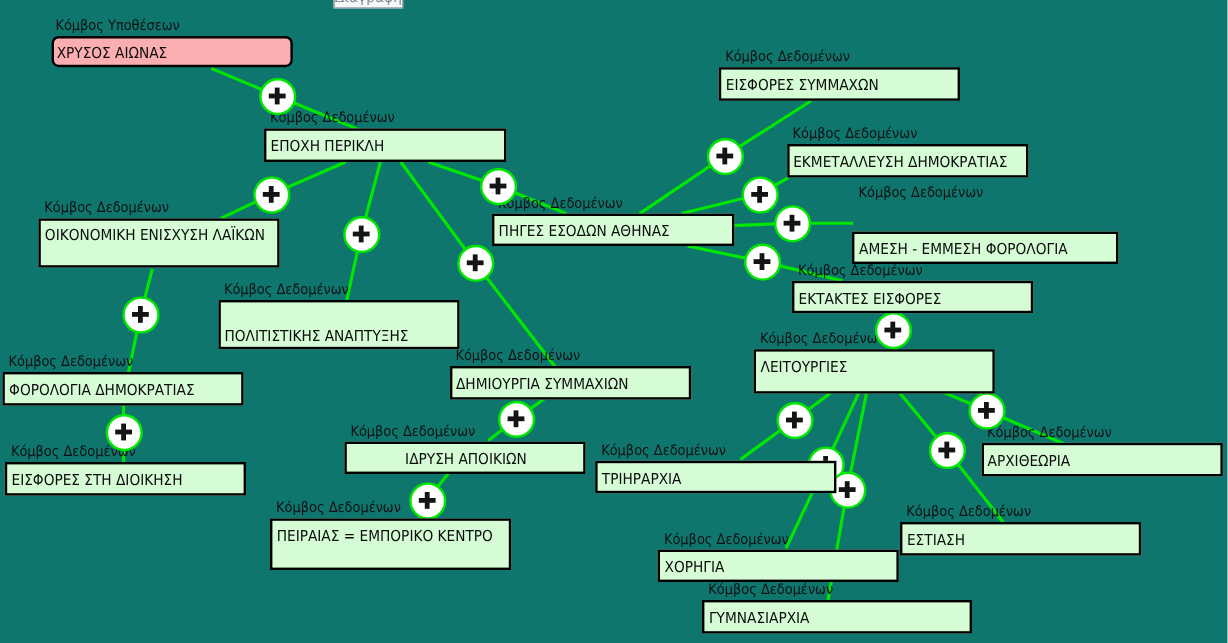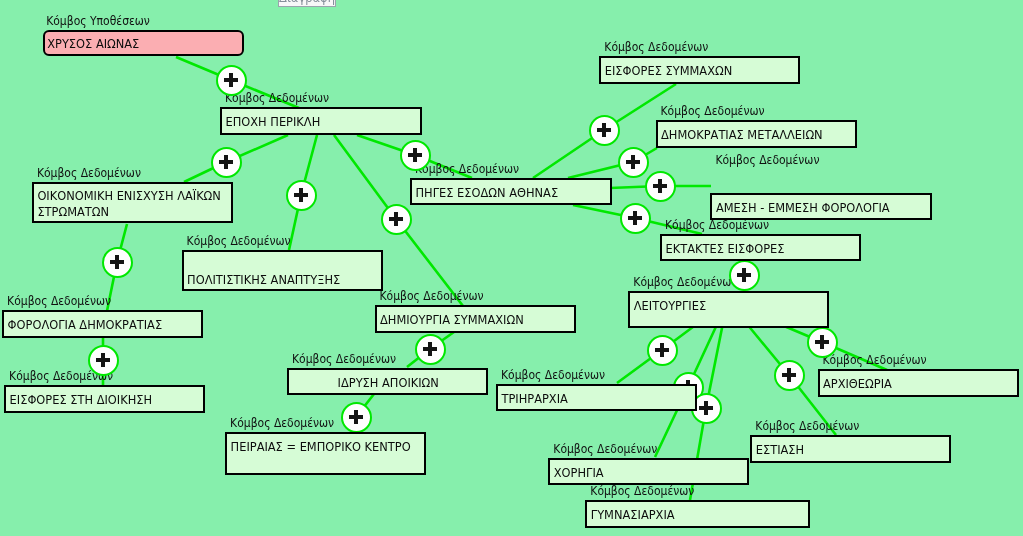--- a/index.html
+++ b/index.html
@@ -1,19 +1,19 @@
 <!DOCTYPE html>
 <html><head>
 <meta charset="utf-8">
 <title>Concept Map</title>
 <style>
   html,body{margin:0;padding:0;background:#fff;}
   body{width:1023px;height:536px;overflow:hidden;
        font-family:"DejaVu Sans",sans-serif;font-stretch:condensed;}
-  #stage{position:relative;width:1023px;height:536px;background:#86efac;overflow:hidden;}
+  #stage{position:relative;width:1023px;height:536px;background:#0f766e;overflow:hidden;}
   svg#links{position:absolute;left:0;top:0;width:1023px;height:536px;pointer-events:none;}
 
   .node{position:absolute;box-sizing:border-box;border:2.6px solid #000;
         background:#d6fcd6;overflow:hidden;}
   .node .ntext{position:absolute;left:3.5px;top:2px;right:2px;
         font-size:12.7px;line-height:16px;color:#0c0c0c;white-space:pre;}
   .cap{position:absolute;font-size:12px;line-height:12px;color:#111;
        white-space:nowrap;}
   .plus{position:absolute;width:31px;height:31px;border-radius:50%;
         border:2.8px solid #00e800;background:#fefefe;box-sizing:border-box;}
@@ -154,39 +154,38 @@
     </div>
   <div id="nodelayer">
       <div class="node hypnode" style="left: 43.2px; top: 29.6px; width: 201px; height: 26.6px;">
         <div class="ntext" style="top: 5px;">ΧΡΥΣΟΣ ΑΙΩΝΑΣ</div>
       </div>
       <div class="node" style="left: 220px; top: 107.2px; width: 201.5px; height: 28px;">
         <div class="ntext" style="top: 5px;">ΕΠΟΧΗ ΠΕΡΙΚΛΗ</div>
       </div>
       <div class="node" style="left: 31.9px; top: 181.7px; width: 201px; height: 41.3px;">
         <div class="ntext" style="top: 4.6px;">ΟΙΚΟΝΟΜΙΚΗ ΕΝΙΣΧΥΣΗ ΛΑΪΚΩΝ</div>
-        <div class="ntext" style="top: 20.6px;">ΣΤΡΩΜΑΤΩΝ</div>
       </div>
       <div class="node" style="left: 181.6px; top: 249.5px; width: 201px; height: 41.8px;">
         <div class="ntext" style="top: 20.6px;">ΠΟΛΙΤΙΣΤΙΚΗΣ ΑΝΑΠΤΥΞΗΣ</div>
       </div>
       <div class="node" style="left: 2.1px; top: 310.4px; width: 201px; height: 27.2px;">
         <div class="ntext" style="top: 5px;">ΦΟΡΟΛΟΓΙΑ ΔΗΜΟΚΡΑΤΙΑΣ</div>
       </div>
       <div class="node" style="left: 4.1px; top: 385px; width: 201px; height: 27.9px;">
         <div class="ntext" style="top: 5px;">ΕΙΣΦΟΡΕΣ ΣΤΗ ΔΙΟΙΚΗΣΗ</div>
       </div>
       <div class="node" style="left: 410px; top: 177.9px; width: 201.5px; height: 27.4px;">
         <div class="ntext" style="top: 5px;">ΠΗΓΕΣ ΕΣΟΔΩΝ ΑΘΗΝΑΣ</div>
       </div>
       <div class="node" style="left: 599.3px; top: 56.4px; width: 201px; height: 27.6px;">
         <div class="ntext" style="top: 5px;">ΕΙΣΦΟΡΕΣ ΣΥΜΜΑΧΩΝ</div>
       </div>
       <div class="node" style="left: 655.5px; top: 119.9px; width: 201px; height: 28.1px;">
-        <div class="ntext" style="top: 5px;">ΔΗΜΟΚΡΑΤΙΑΣ ΜΕΤΑΛΛΕΙΩΝ</div>
+        <div class="ntext" style="top: 5px;">ΕΚΜΕΤΑΛΛΕΥΣΗ ΔΗΜΟΚΡΑΤΙΑΣ</div>
       </div>
       <div class="node" style="left: 710.4px; top: 168.8px; width: 222px; height: 27.5px; margin-top: 24px;">
         <div class="ntext" style="top: 5px;">ΑΜΕΣΗ - ΕΜΜΕΣΗ ΦΟΡΟΛΟΓΙΑ</div>
       </div>
       <div class="node" style="left: 660px; top: 234.4px; width: 201px; height: 26.6px;">
         <div class="ntext" style="top: 5px;">ΕΚΤΑΚΤΕΣ ΕΙΣΦΟΡΕΣ</div>
       </div>
       <div class="node" style="left: 628.3px; top: 291.1px; width: 200.5px; height: 37px;">
         <div class="ntext" style="top: 5px;">ΛΕΙΤΟΥΡΓΙΕΣ</div>
       </div>

